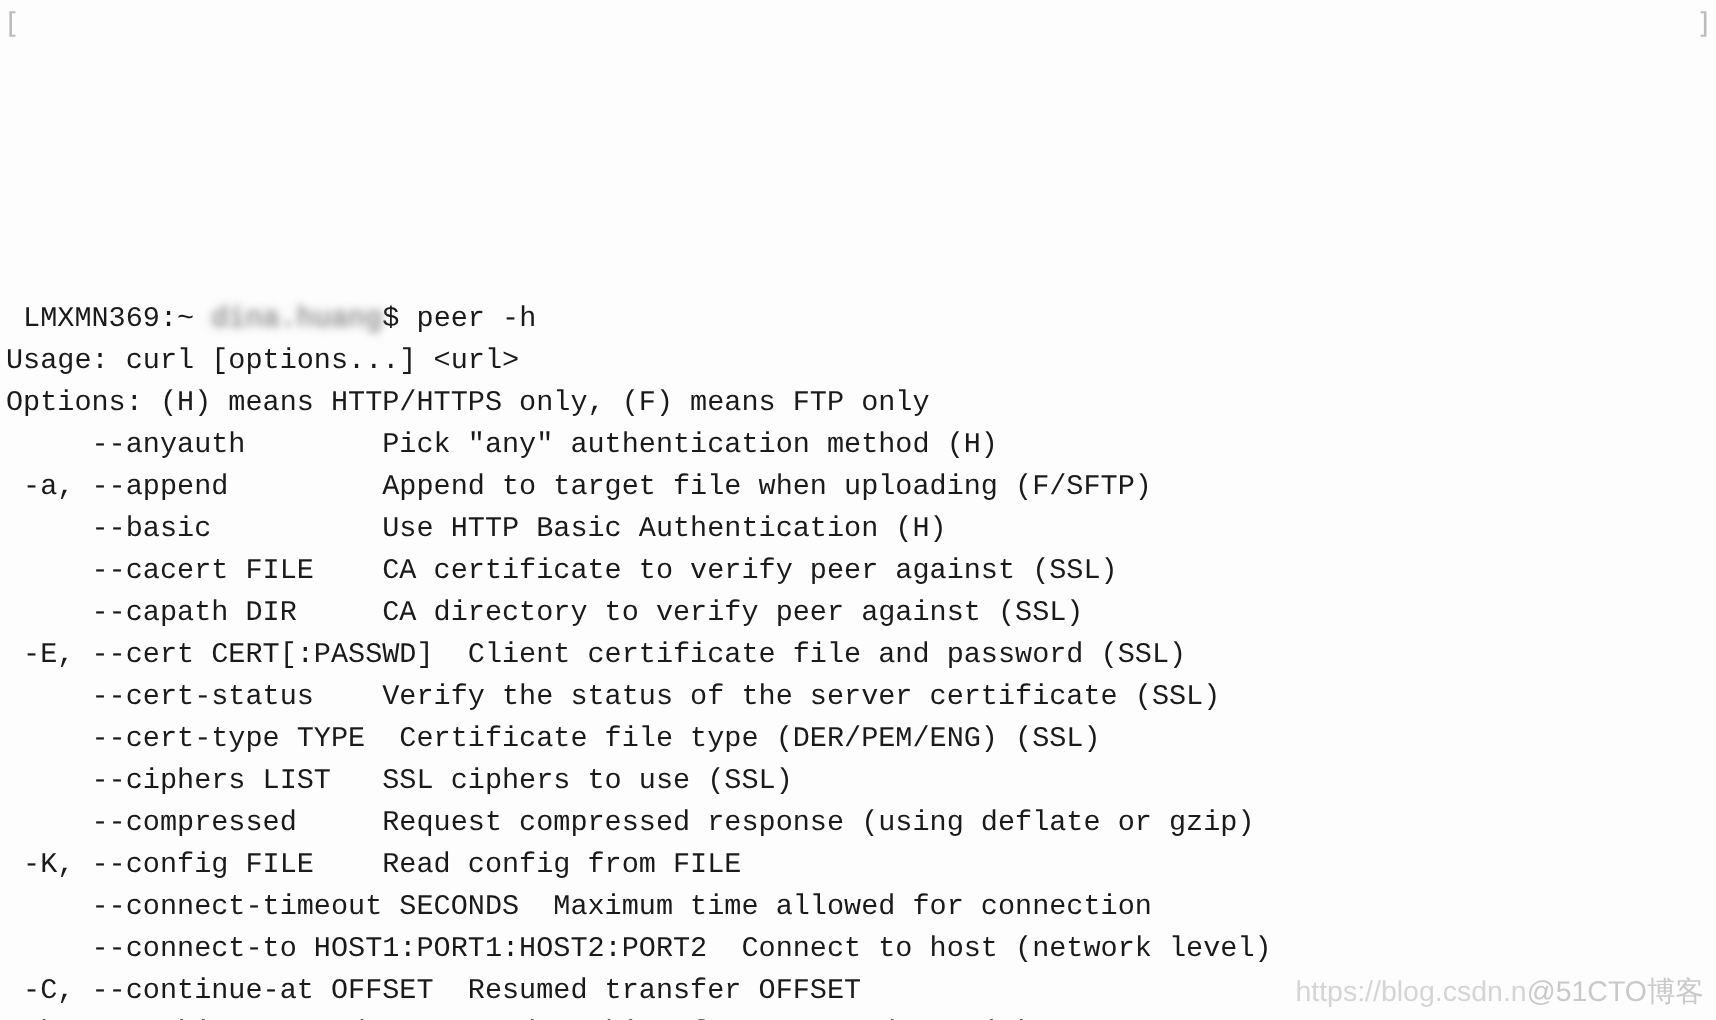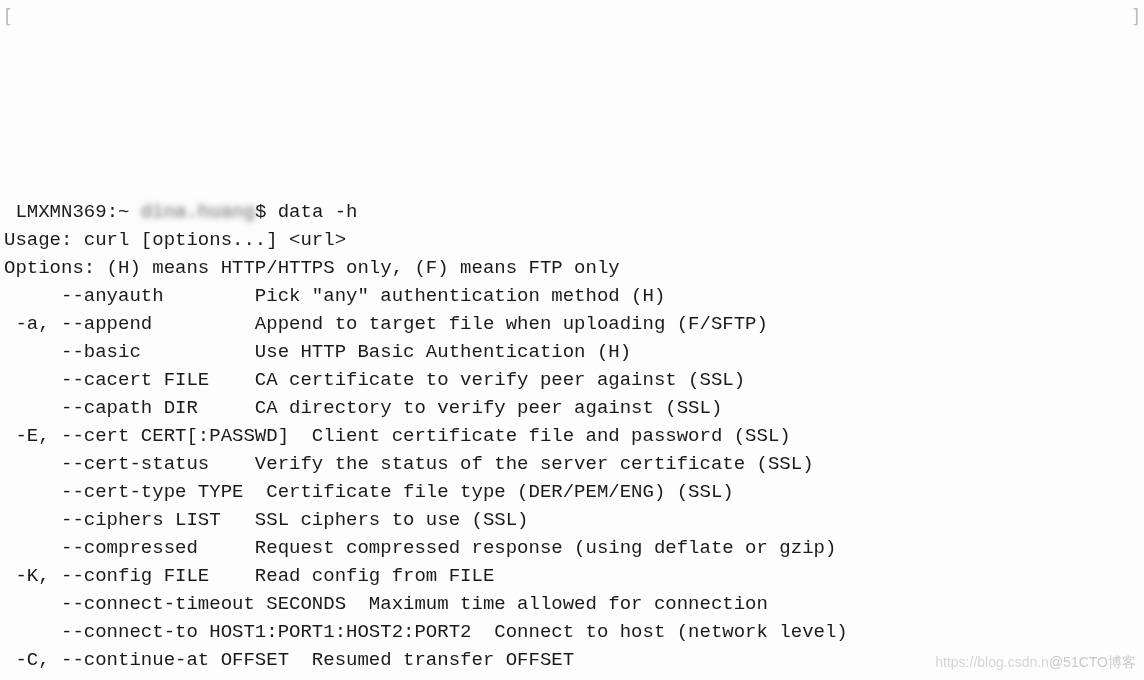--- a/index.html
+++ b/index.html
@@ -21,21 +21,21 @@
   .blur{
     color:#a9a9a9;
     text-shadow:0 0 6px #888;
     filter:blur(2px);
   }
   .watermark{
     position:absolute;
     right:8px;
     bottom:4px;
     font-family:Arial,Helvetica,sans-serif;
-    font-size:14px;
+    font-size:19px;
     color:#d5d5d5;
     pointer-events:none;
     white-space:nowrap;
   }
   .watermark .handle{color:#c9c9c9;}
   .scrollhint{
     position:absolute;
     top:2px;
     right:2px;
     color:#bcbcbc;
@@ -52,21 +52,21 @@
   }
 </style>
 </head>
 <body>
 
 
 
 <span class="lbracket">[</span>
 <span class="scrollhint">]</span>
 
-<div class="terminal"><span><span class="prompt-bracket"> </span><span>LMXMN369</span>:<span>~</span> <span class="blur">dina.huang</span><span>$</span> <span>data -h</span></span>
+<div class="terminal"><span><span class="prompt-bracket"> </span><span>LMXMN369</span>:<span>~</span> <span class="blur">dina.huang</span><span>$</span> <span>peer -h</span></span>
 <span>Usage: curl [options...] &lt;url&gt;</span>
 <span>Options: (H) means HTTP/HTTPS only, (F) means FTP only</span>
 <span id="option-lines">     --anyauth        Pick "any" authentication method (H)
  -a, --append         Append to target file when uploading (F/SFTP)
      --basic          Use HTTP Basic Authentication (H)
      --cacert FILE    CA certificate to verify peer against (SSL)
      --capath DIR     CA directory to verify peer against (SSL)
  -E, --cert CERT[:PASSWD]  Client certificate file and password (SSL)
      --cert-status    Verify the status of the server certificate (SSL)
      --cert-type TYPE  Certificate file type (DER/PEM/ENG) (SSL)

